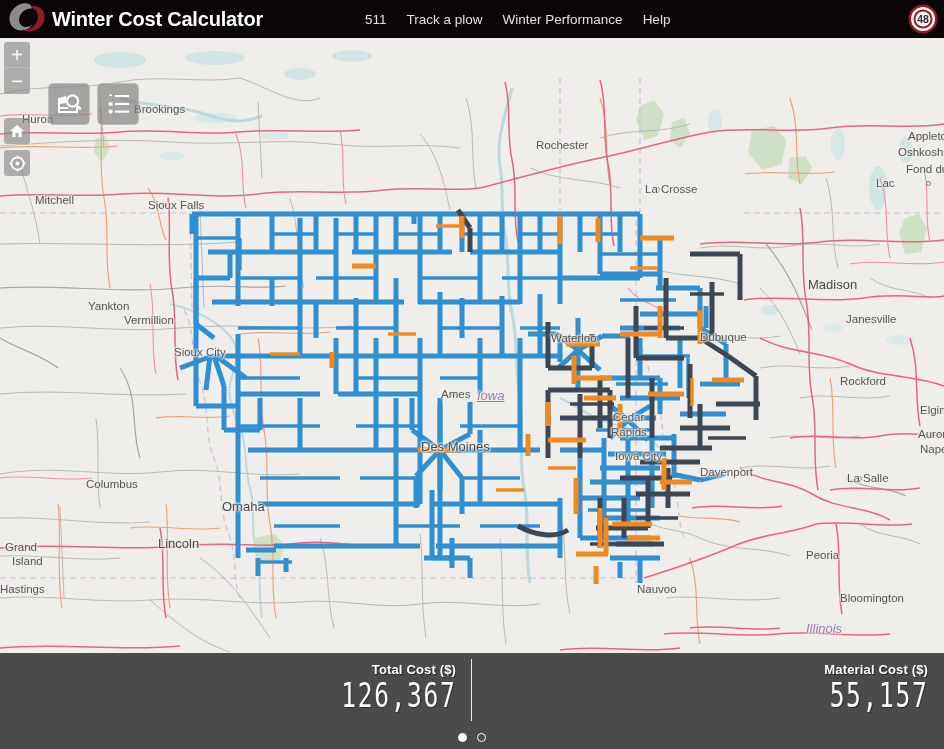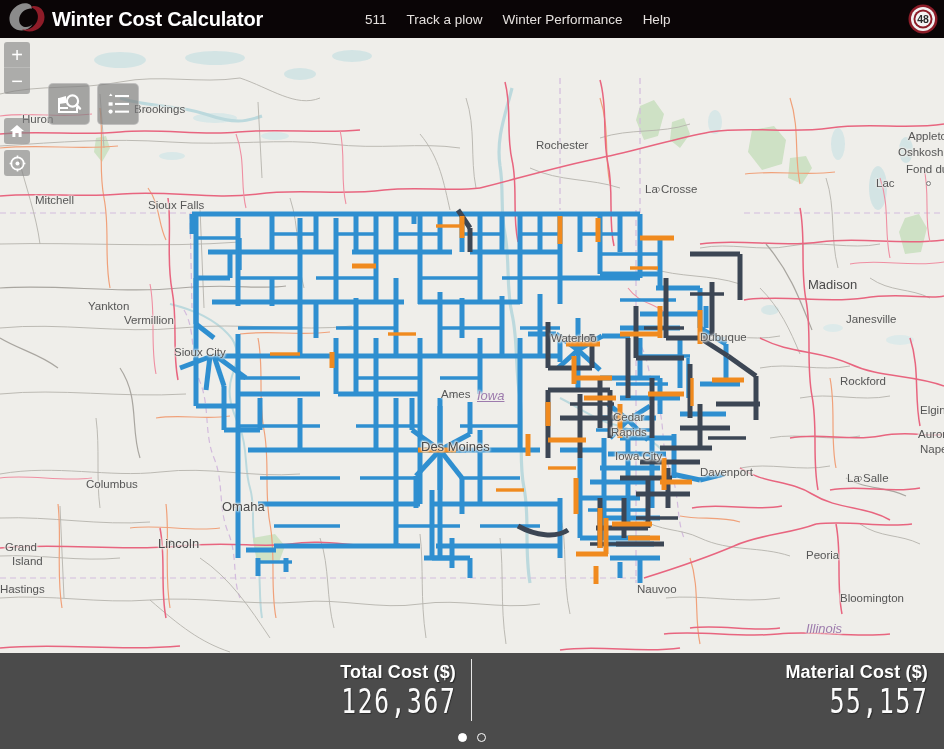--- a/index.html
+++ b/index.html
@@ -108,21 +108,21 @@
     align-items: flex-end; justify-content: flex-start;
     padding: 9px 16px 0 10px;
   }
   .stat .divider {
     position: absolute; right: 0; top: 6px;
     width: 1px; height: 62px;
     background: #e7e7e7;
   }
   .stat:last-child .divider { display: none; }
   .stat-label {
-    color: #ffffff; font-size: 18px; font-weight: bold;
+    color: #ffffff; font-size: 13px; font-weight: bold;
     letter-spacing: 0.15px; white-space: nowrap;
     text-shadow: 1px 1px 1px rgba(0,0,0,0.5);
   }
   .stat-value {
     color: #fbfbfb;
     font-family: "DejaVu Sans Mono", monospace;
     font-size: 30px; font-weight: 100;
     letter-spacing: 2px; white-space: nowrap;
     margin-top: -1px;
     transform: scaleX(0.82) scaleY(1.12);

